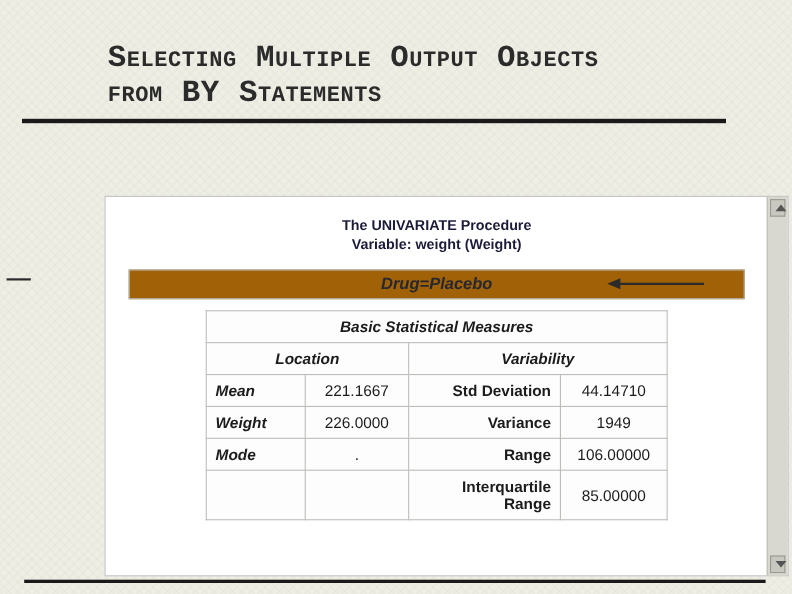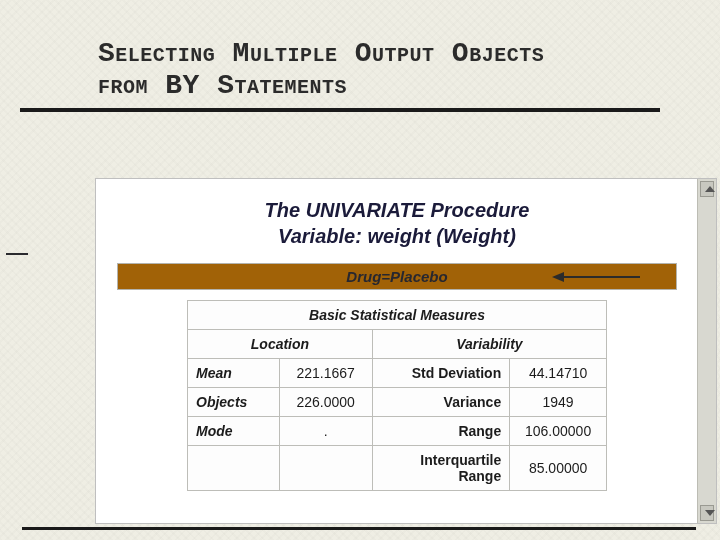--- a/index.html
+++ b/index.html
@@ -34,21 +34,21 @@
   }
   .scroll-thumb.bottom{top:auto;bottom:2px}
   .scroll-arrow{
     position:absolute;left:4px;width:0;height:0;
     border-left:5px solid transparent;border-right:5px solid transparent;
   }
   .scroll-arrow.up{top:4px;border-bottom:6px solid #555}
   .scroll-arrow.down{bottom:4px;border-top:6px solid #555}
 
   .inner{position:absolute;left:0;top:0;right:18px;padding:18px 0 0 0;text-align:center}
-  .proc{font-style:italic;font-weight:700;color:#1b1b3a;font-size:20px;line-height:1.3}
+  .proc{font-weight:700;color:#1b1b3a;font-size:13px;line-height:1.3}
   .byline{
     margin:14px auto 0;width:558px;background:#a16207;border:1px solid #b3b3ae;
     font-weight:700;font-style:italic;color:#27272f;font-size:15px;padding:4px 0;
     position:relative;text-align:center;
   }
   .arrow-note{position:absolute;right:34px;top:50%;transform:translateY(-50%)}
   .arrow-note svg{display:block}
 
   table.stats{
     margin:10px auto 5px;border-collapse:collapse;width:420px;
@@ -108,21 +108,21 @@
         <th class="hdr" colspan="2">Location</th>
         <th class="hdr" colspan="2">Variability</th>
       </tr>
       <tr>
         <td class="lab">Mean</td>
         <td class="val">221.1667</td>
         <td class="lab2">Std Deviation</td>
         <td class="val">44.14710</td>
       </tr>
       <tr>
-        <td class="lab">Objects</td>
+        <td class="lab">Weight</td>
         <td class="val">226.0000</td>
         <td class="lab2">Variance</td>
         <td class="val">1949</td>
       </tr>
       <tr>
         <td class="lab">Mode</td>
         <td class="val">.</td>
         <td class="lab2">Range</td>
         <td class="val">106.00000</td>
       </tr>

